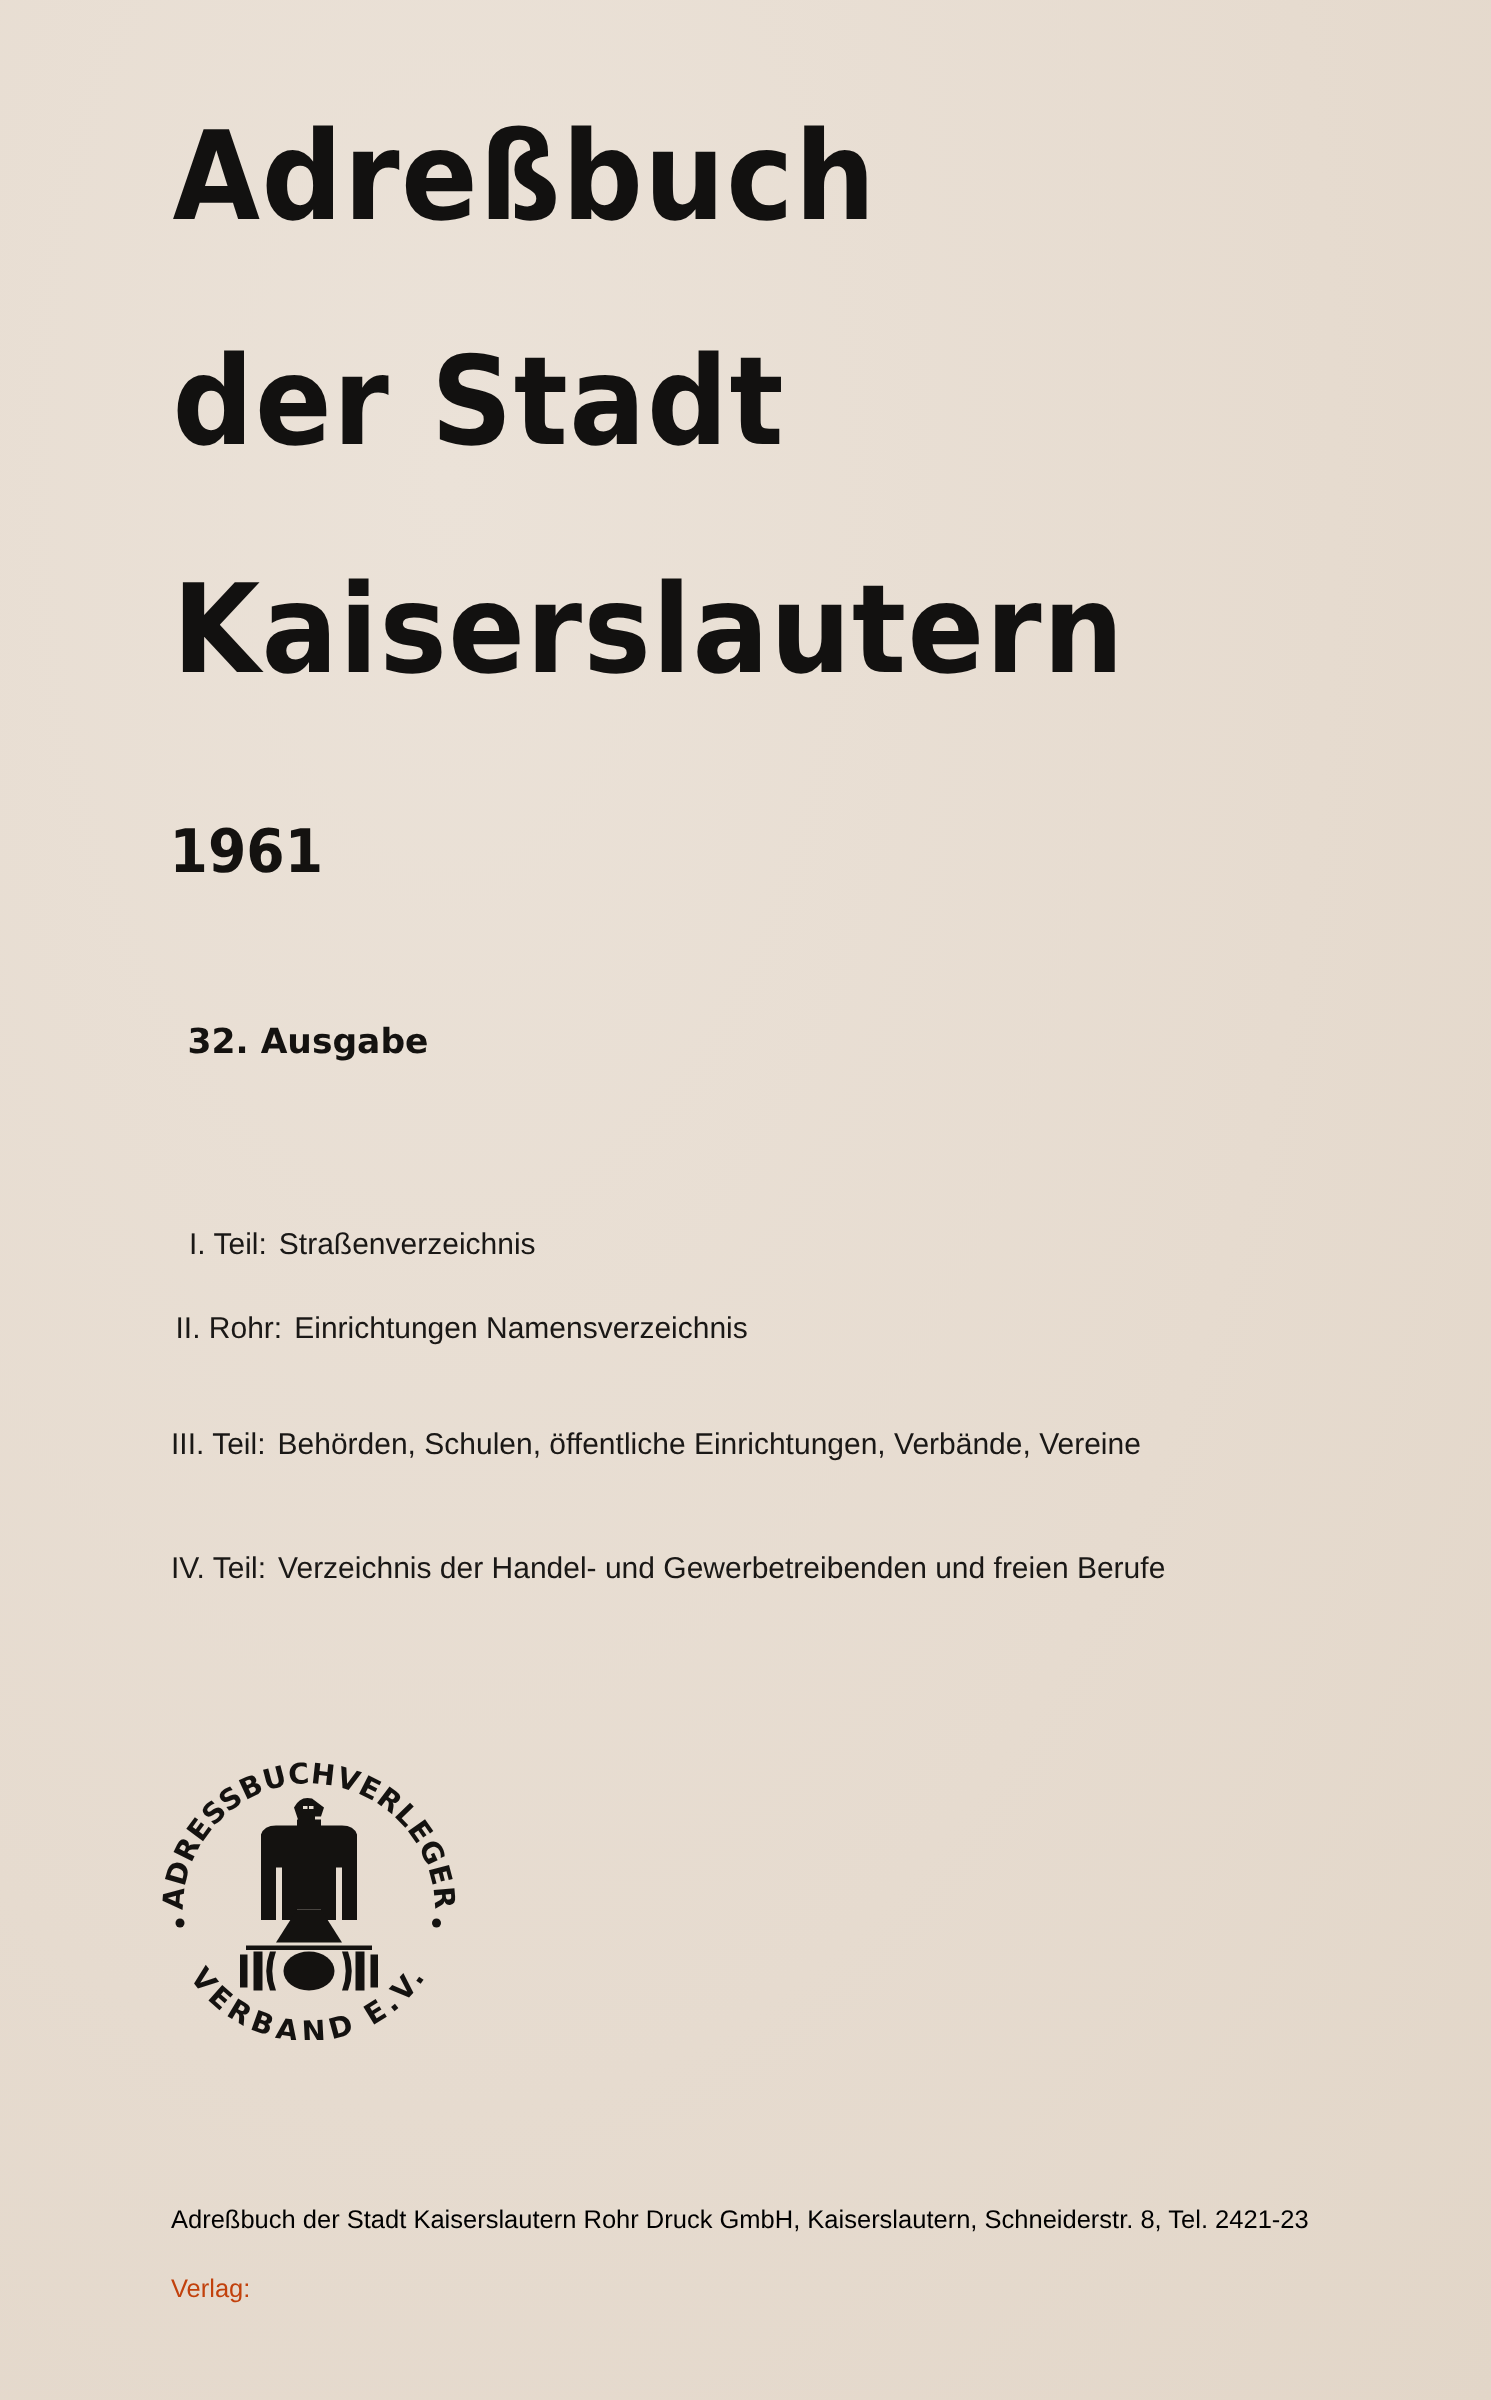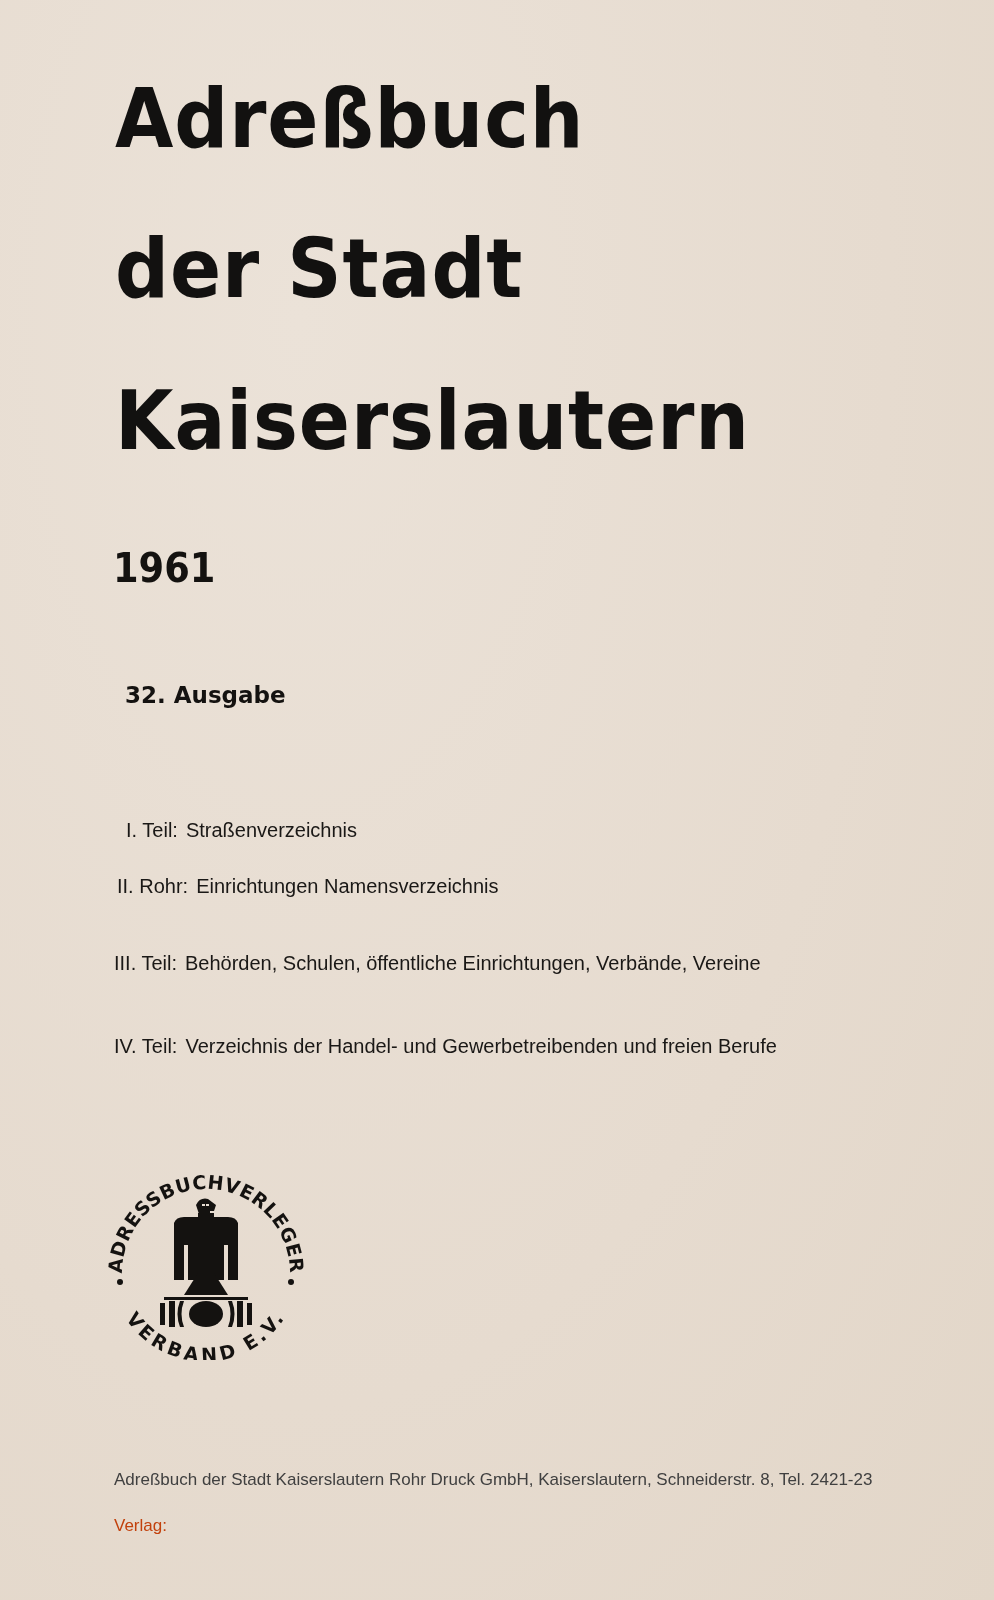--- a/index.html
+++ b/index.html
@@ -42,21 +42,21 @@
     .p2 { left: 117px; top: 875px; }
     .p3 { left: 114px; top: 952px; }
     .p4 { left: 114px; top: 987px; margin-top: 48px; }
     .emblem { position: absolute; left: 100px; top: 1145px; width: 210px; height: 215px; }
     .verlag-label {
       position: absolute; left: 114px; top: 1516px; font-size: 17px;
       font-family: "Liberation Sans", sans-serif; color: #c2410c;
     }
     .verlag-text {
       position: absolute; left: 114px; top: 1470px; font-size: 17px; white-space: nowrap;
-      font-family: "Liberation Sans", sans-serif; color: #404040;
+      font-family: "Liberation Sans", sans-serif; color: #000000;
     }
   </style>
 </head>
 <body>
 
 <div class="page">
 
   <h1 class="title-line t1">Adreßbuch</h1>
   <h1 class="title-line t2">der Stadt</h1>
   <h1 class="title-line t3">Kaiserslautern</h1>

